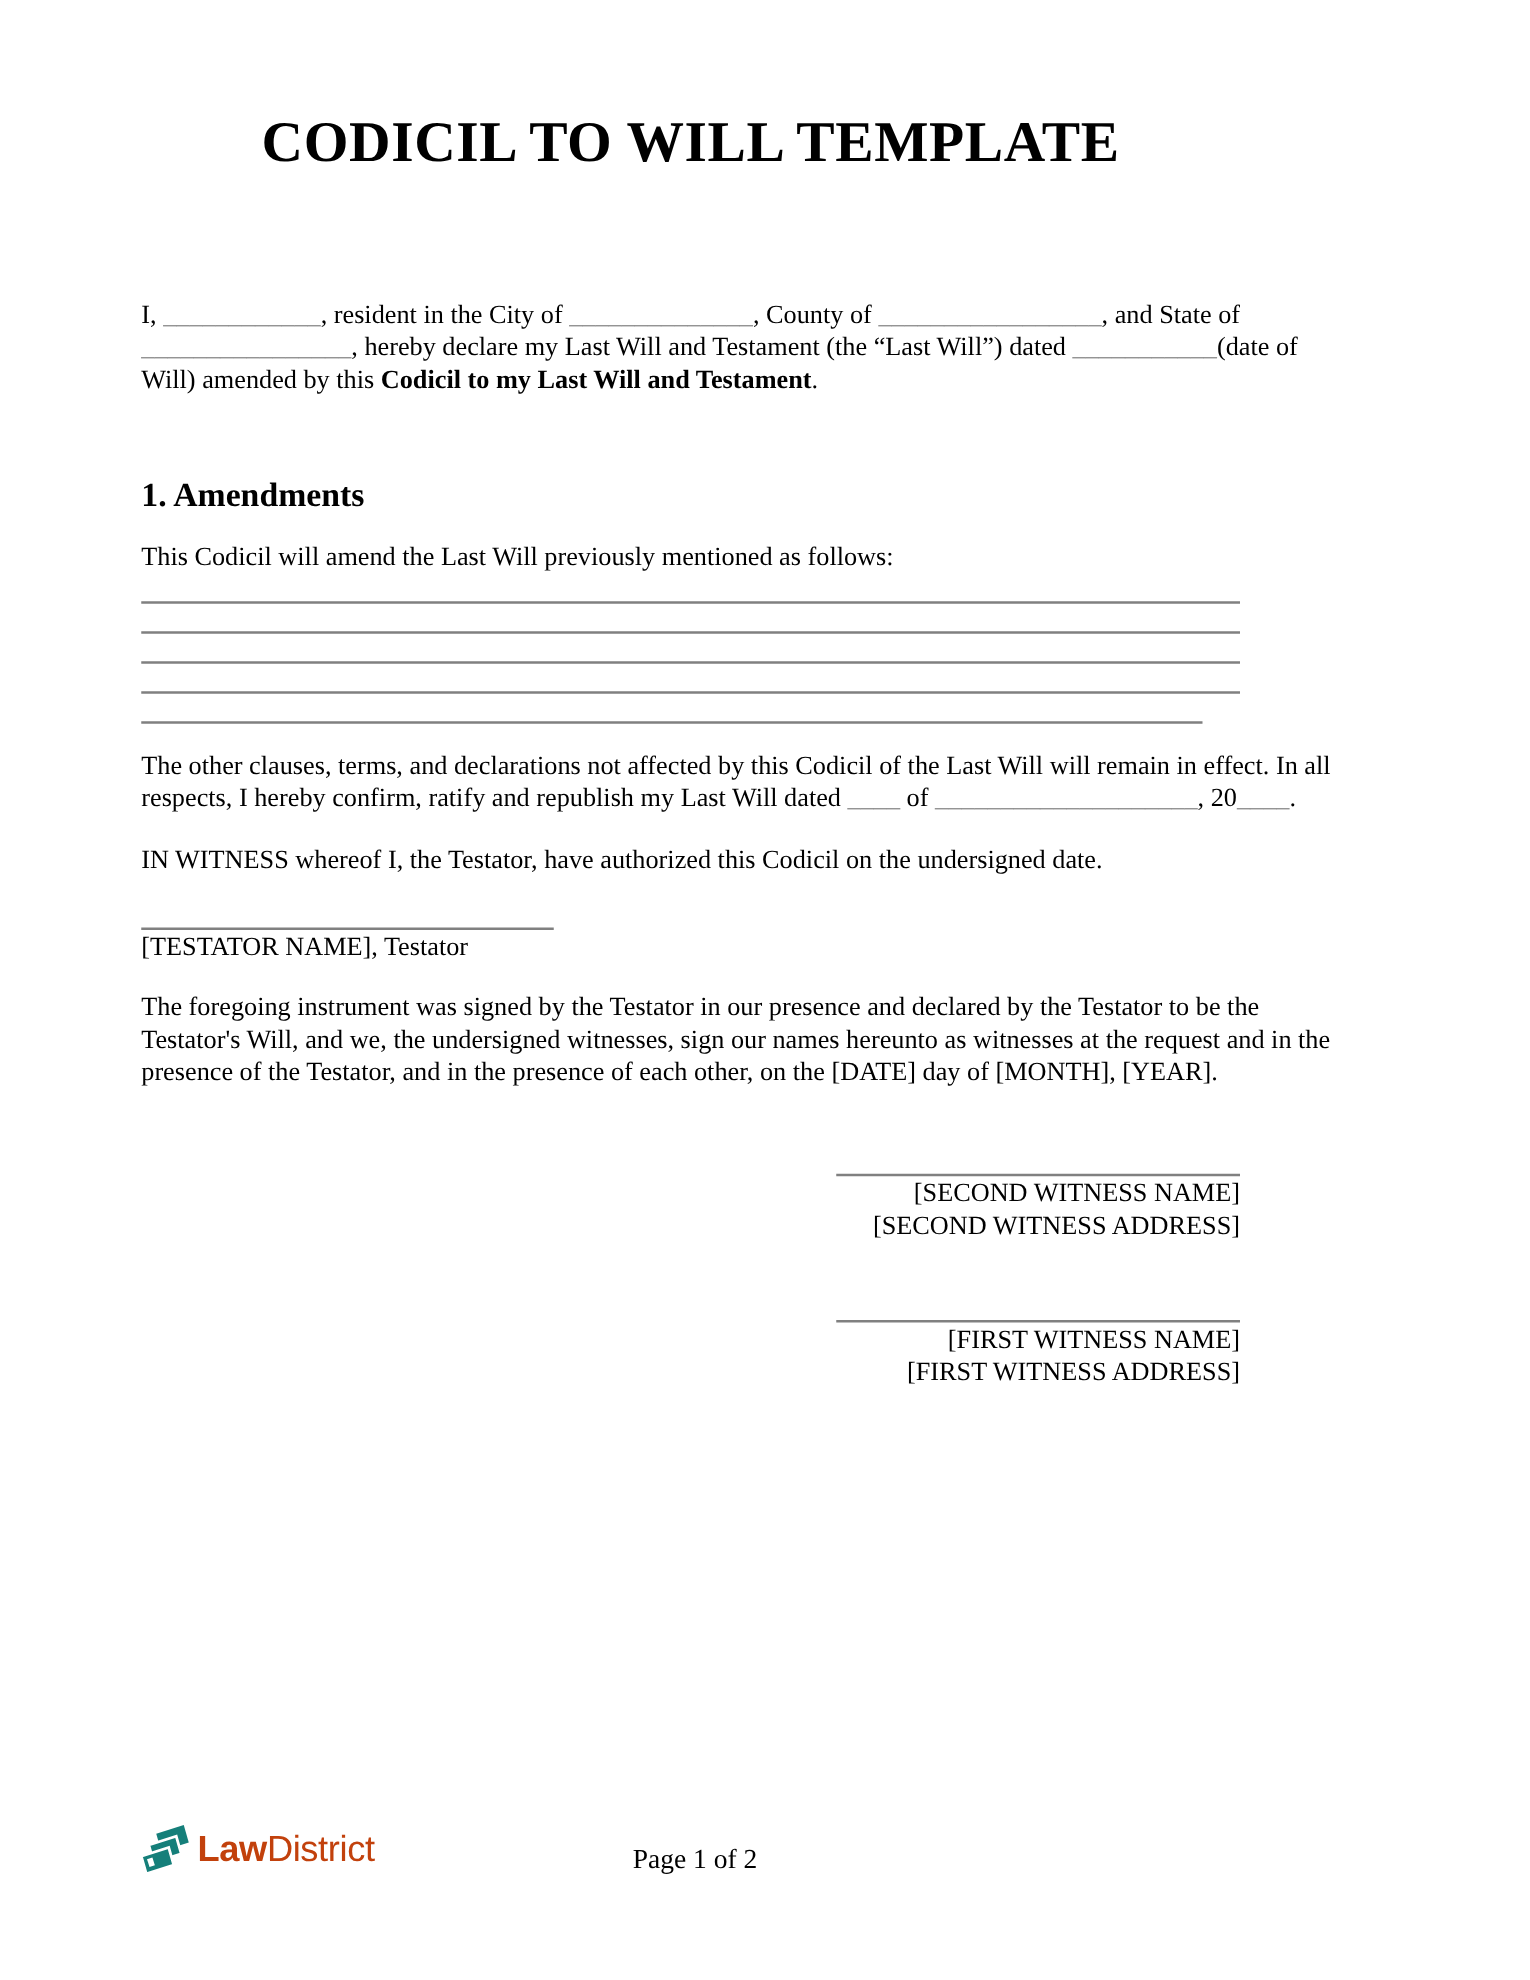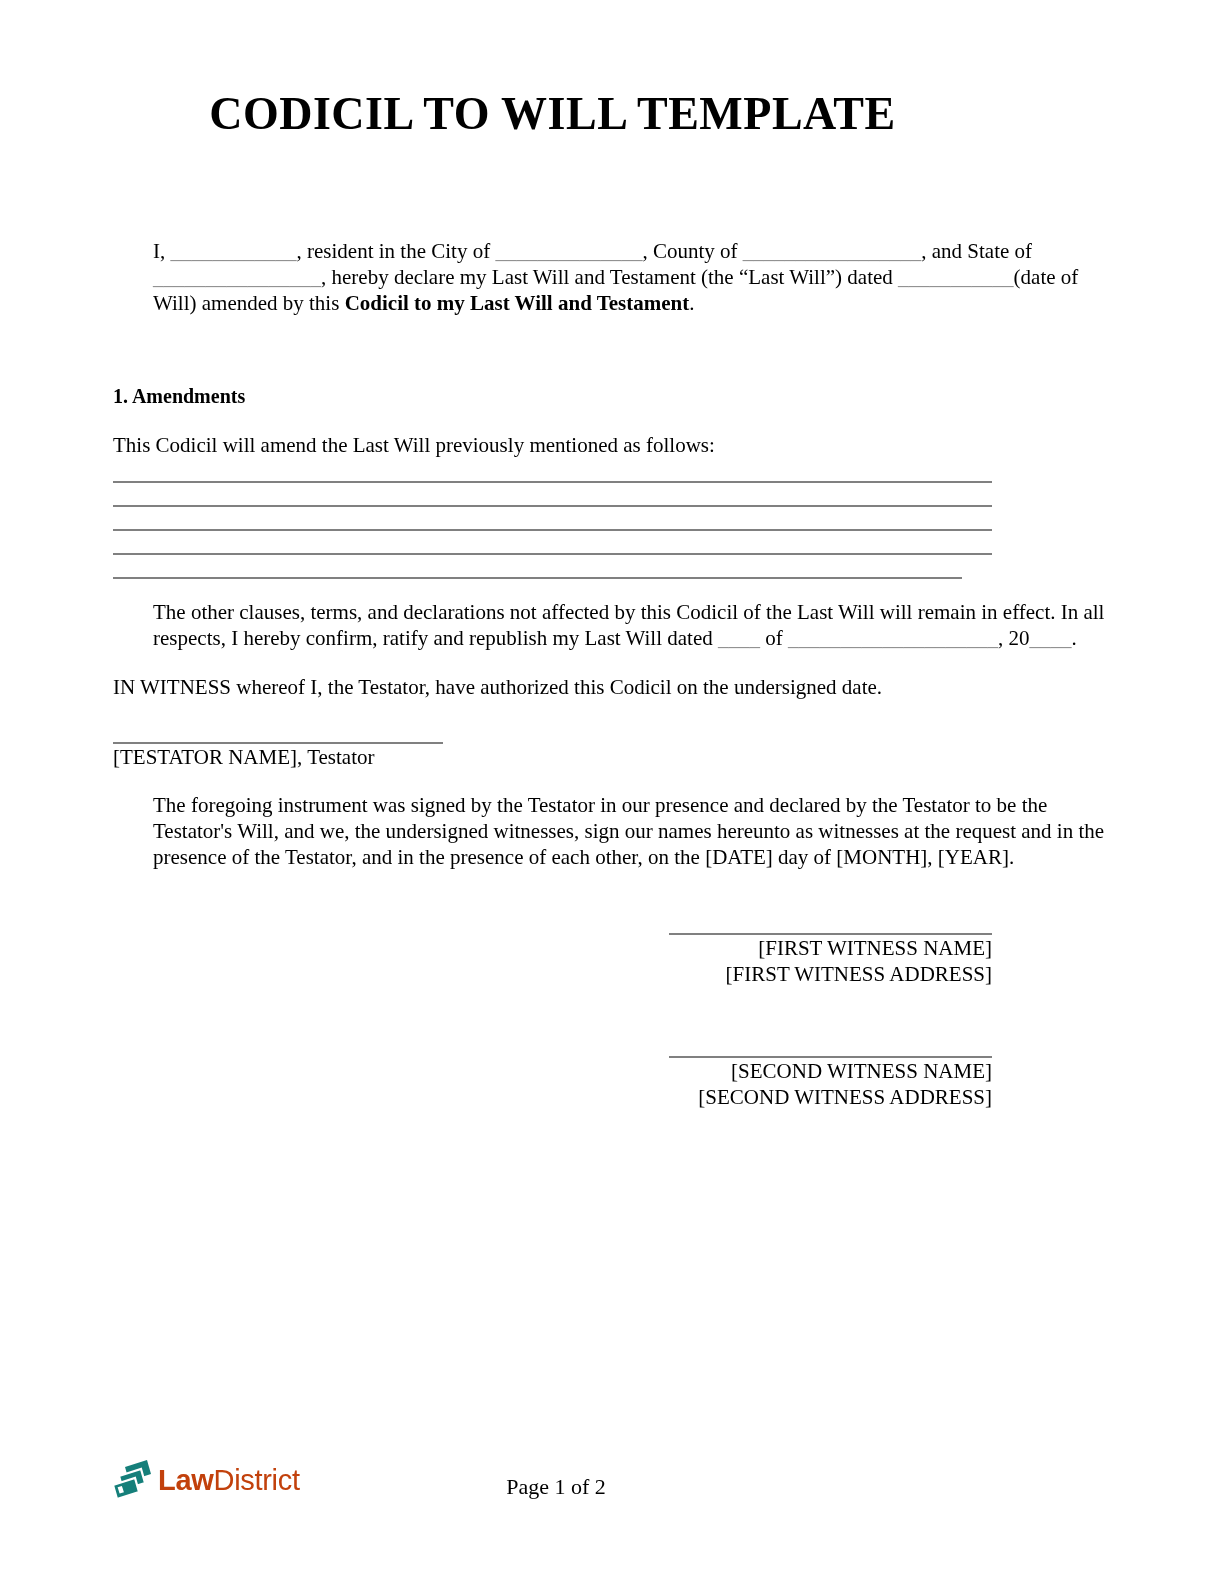--- a/index.html
+++ b/index.html
@@ -22,27 +22,27 @@
     line-height: 56px;
     font-weight: 700;
     text-align: center;
     letter-spacing: 0.5px;
   }
 
   .para {
     font-size: 21px;
     line-height: 26px;
   }
-  .tl { white-space: nowrap; margin-left: 40px; }
+  .tl { white-space: nowrap; }
 
   .intro { margin-top: 96px; }
 
   .h-sec {
     margin-top: 64px;
-    font-size: 20px;
+    font-size: 27px;
     line-height: 32px;
     font-weight: 700;
   }
   .h-sec.terms { margin-top: 69px; }
 
   .amend-intro { margin-top: 20px; }
 
   .rules { margin-top: 23px; }
   .rule {
     height: 0;
@@ -134,30 +134,30 @@
 
   <div class="para terms-para"><span class="tl"><span class="seg-p">The other clauses, terms, and declarations not affected by this Codicil of the Last Will will remain in effect. In all</span></span><br><span class="tl"><span class="seg-p">respects, I hereby confirm, ratify and republish my Last Will dated </span><span class="seg-u">____</span><span class="seg-p"> of </span><span class="seg-u">____________________</span><span class="seg-p">, 20</span><span class="seg-u">____</span><span class="seg-p">.</span></span></div>
 
   <div class="para witness-clause">IN WITNESS whereof I, the Testator, have authorized this Codicil on the undersigned date.</div>
 
   <div class="sig-line"></div>
   <div class="sig-label">[TESTATOR NAME], Testator</div>
 
   <div class="para attest"><span class="tl"><span class="seg-p">The foregoing instrument was signed by the Testator in our presence and declared by the Testator to be the</span></span><br><span class="tl"><span class="seg-p">Testator's Will, and we, the undersigned witnesses, sign our names hereunto as witnesses at the request and in the</span></span><br><span class="tl"><span class="seg-p">presence of the Testator, and in the presence of each other, on the [DATE] day of [MONTH], [YEAR].</span></span></div>
 
+  <div class="wit-block wit2">
+    <div class="wit-line"></div>
+    <div class="wit-name">[SECOND WITNESS NAME]</div>
+    <div class="wit-addr">[SECOND WITNESS ADDRESS]</div>
+  </div>
+
   <div class="wit-block wit1">
     <div class="wit-line"></div>
     <div class="wit-name">[FIRST WITNESS NAME]</div>
     <div class="wit-addr">[FIRST WITNESS ADDRESS]</div>
-  </div>
-
-  <div class="wit-block wit2">
-    <div class="wit-line"></div>
-    <div class="wit-name">[SECOND WITNESS NAME]</div>
-    <div class="wit-addr">[SECOND WITNESS ADDRESS]</div>
   </div>
 
   <div class="footer-logo">
     <span style="display:inline-flex;">
       <svg width="40" height="44" viewBox="0 0 40 44" aria-hidden="true">
         <polygon points="13,9 35,2 39,16 17,23" fill="#157f7a"></polygon>
         <polygon points="7,18 29,11 33,25 11,32" fill="#157f7a" stroke="#ffffff" stroke-width="2.2"></polygon>
         <polygon points="1,27 23,20 27,34 5,41" fill="#157f7a" stroke="#ffffff" stroke-width="2.2"></polygon>
         <rect x="6.5" y="28.5" width="4.5" height="6.5" fill="#ffffff" transform="rotate(-18 8.7 31.7)"></rect>
       </svg>

